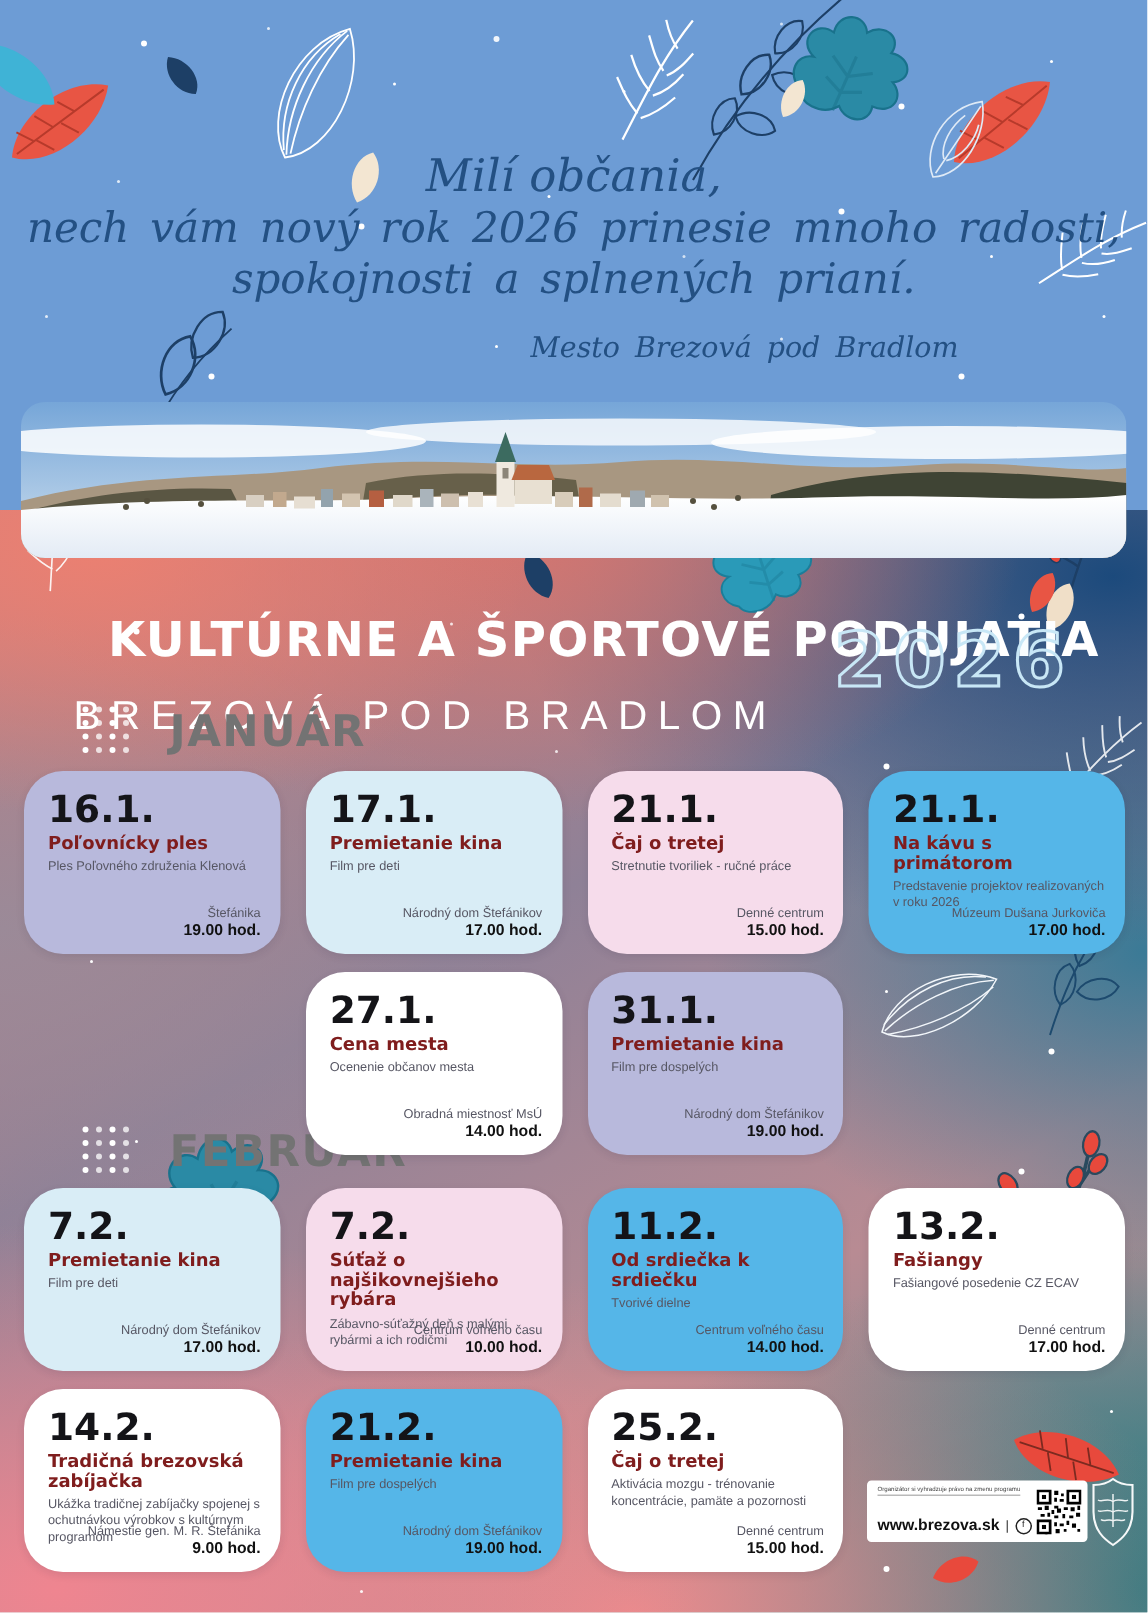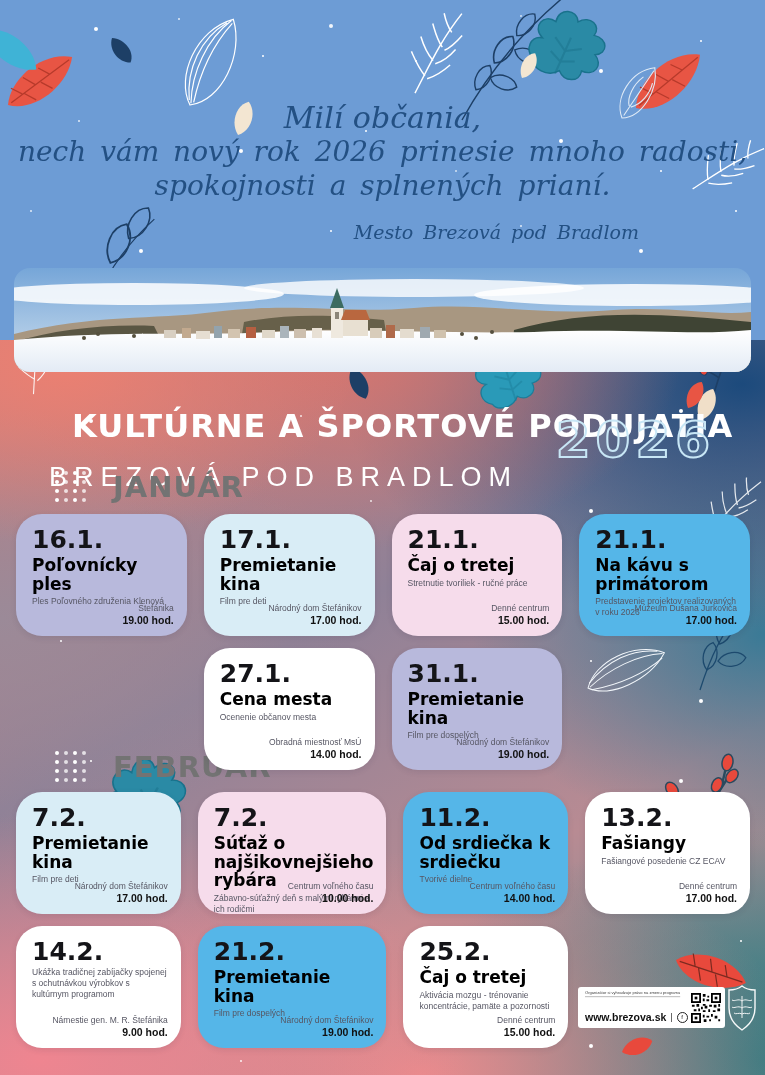--- a/index.html
+++ b/index.html
@@ -72,22 +72,22 @@
 
   
   .grid{position:absolute;left:16px;width:734px;display:grid;z-index:5;
     grid-template-columns:repeat(4,1fr);column-gap:17px;row-gap:12px;grid-auto-rows:122px;}
   .grid.g0{top:514px;}
   .grid.g1{top:792px;}
   .card{position:relative;border-radius:26px;padding:13px 13px 11px 16px;box-sizing:border-box;
     box-shadow:0 2px 6px rgba(30,30,60,.10);}
   .c-date{font-family:"DejaVu Sans",sans-serif;font-size:25px;font-weight:800;color:#141418;
     line-height:1;}
-  .c-title{margin-top:4px;font-family:"DejaVu Sans",sans-serif;font-size:17px;font-weight:800;
-    color:#000000;line-height:1.1;}
+  .c-title{margin-top:4px;font-family:"DejaVu Sans",sans-serif;font-size:12px;font-weight:800;
+    color:#7f1d1d;line-height:1.1;}
   .c-desc{margin-top:3px;font-size:8.5px;color:#565663;line-height:1.3;}
   .c-bottom{position:absolute;right:13px;bottom:10px;text-align:right;}
   .c-place{font-size:8.5px;color:#565663;}
   .c-time{font-size:10.5px;font-weight:800;color:#111;margin-top:1px;margin-left:25px;}
 
   
   .footer-bar{position:absolute;left:578px;top:987px;width:147px;height:41px;background:#fff;
     border-radius:3px;z-index:6;}
   .f-disc{position:absolute;left:7px;top:4px;font-size:6px;color:#444;white-space:nowrap;
     transform:scale(.68);transform-origin:0 0;border-bottom:1px solid #999;padding-bottom:2px;}
@@ -431,20 +431,21 @@
         <div class="c-date">13.2.</div>
         <div class="c-title">Fašiangy</div>
         <div class="c-desc">Fašiangové posedenie CZ ECAV</div>
         <div class="c-bottom">
           <div class="c-place">Denné centrum</div>
           <div class="c-time">17.00 hod.</div>
         </div>
       </div>
       <div class="card" style="background: rgb(255, 255, 255);">
         <div class="c-date">14.2.</div>
+        <div class="c-title">Tradičná brezovská zabíjačka</div>
         <div class="c-desc">Ukážka tradičnej zabíjačky spojenej s ochutnávkou výrobkov s kultúrnym programom</div>
         <div class="c-bottom">
           <div class="c-place">Námestie gen. M. R. Štefánika</div>
           <div class="c-time">9.00 hod.</div>
         </div>
       </div>
       <div class="card" style="background: rgb(85, 182, 232);">
         <div class="c-date">21.2.</div>
         <div class="c-title">Premietanie kina</div>
         <div class="c-desc">Film pre dospelých</div>

